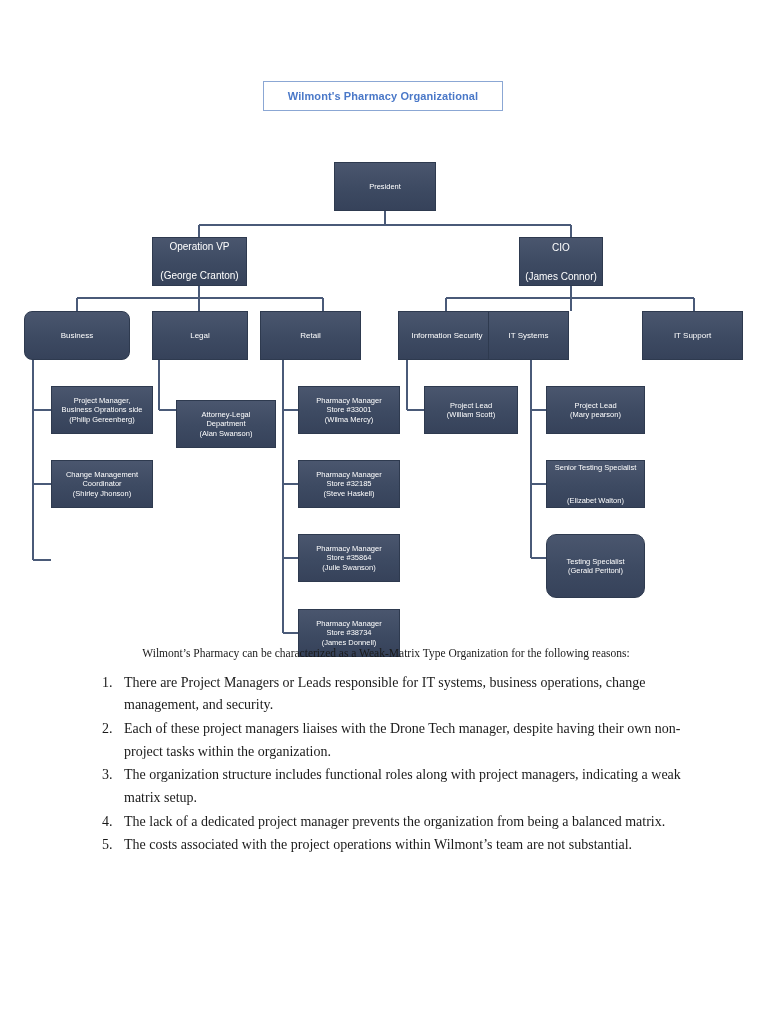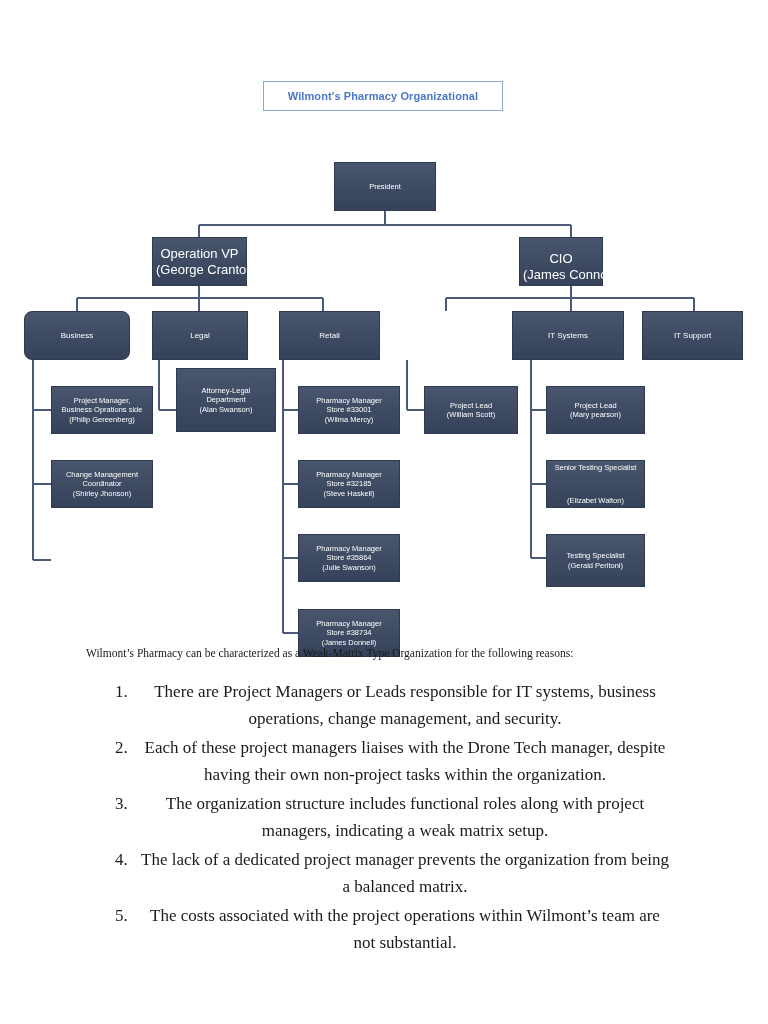--- a/index.html
+++ b/index.html
@@ -77,46 +77,46 @@
     line-height: 1.22;
     padding: 2px 3px;
   }
   .node .line {
     display: block;
     width: 100%;
     white-space: nowrap;
     overflow: visible;
   }
   .node.l1 { font-size: 7.5px; }
-  .node.l2 { font-size: 13px; }
+  .node.l2 { font-size: 10px; gap: 17px; }
   .node.l3 { font-size: 8px; }
   .node.l4 { font-size: 7.5px; }
 
   
   .body-text {
     position: absolute;
     left: 86px;
     top: 645px;
     width: 600px;
     font-family: "Liberation Serif", serif;
     color: #1a1a1a;
   }
   .lead-para {
     font-size: 11.5px;
     line-height: 1.45;
     margin: 0 0 10px 0;
     font-family: "Liberation Serif", serif;
+    text-align: center;
   }
   ol.reasons {
-    margin: 16px;
+    margin: 0;
     padding-left: 30px;
-    font-size: 17px;
+    font-size: 14px;
     line-height: 1.62;
     font-family: "Liberation Serif", serif;
-    text-align: center;
   }
   ol.reasons li {
     padding-left: 8px;
     margin-bottom: 1px;
   }
 </style>
 </head>
 <body>
 
 <div class="page">
@@ -204,47 +204,50 @@
     </div>
 
     <div class="node l3" style="left:24px; top:282px; width:106px; height:49px;border-radius:8px;">
       <span class="line">Business</span>
     </div>
 
     <div class="node l3" style="left:152px; top:282px; width:96px; height:49px;">
       <span class="line">Legal</span>
     </div>
 
-    <div class="node l3" style="left:279px; top:282px; width:101px; height:49px;">
+    <div class="node l3" style="left:260px; top:282px; width:101px; height:49px;">
       <span class="line">Retail</span>
     </div>
 
-
-    <div class="node l3" style="left:512px; top:282px; width:112px; height:49px;">
+    <div class="node l3" style="left:398px; top:282px; width:98px; height:49px;">
+      <span class="line">Information Security</span>
+    </div>
+
+    <div class="node l3" style="left:488px; top:282px; width:81px; height:49px;">
       <span class="line">IT Systems</span>
     </div>
 
     <div class="node l3" style="left:642px; top:282px; width:101px; height:49px;">
       <span class="line">IT Support</span>
     </div>
 
     <div class="node l4" style="left:51px; top:357px; width:102px; height:48px;">
       <span class="line">Project Manager,</span>
       <span class="line">Business Oprations side</span>
       <span class="line">(Philip Gereenberg)</span>
     </div>
 
     <div class="node l4" style="left:51px; top:431px; width:102px; height:48px;">
       <span class="line">Change Management</span>
       <span class="line">Coordinator</span>
       <span class="line">(Shirley Jhonson)</span>
     </div>
 
 
-    <div class="node l4" style="left:176px; top:339px; width:100px; height:64px;align-items:center;">
+    <div class="node l4" style="left:176px; top:371px; width:100px; height:48px;align-items:center;">
       <span class="line">Attorney-Legal</span>
       <span class="line">Department</span>
       <span class="line">(Alan Swanson)</span>
     </div>
 
     <div class="node l4" style="left:298px; top:357px; width:102px; height:48px;">
       <span class="line">Pharmacy Manager</span>
       <span class="line">Store #33001</span>
       <span class="line">(Wilma Mercy)</span>
     </div>
@@ -275,21 +278,21 @@
     <div class="node l4" style="left:546px; top:357px; width:99px; height:48px;">
       <span class="line">Project Lead</span>
       <span class="line">(Mary pearson)</span>
     </div>
 
     <div class="node l4" style="left:546px; top:431px; width:99px; height:48px;gap:24px;">
       <span class="line">Senior Testing Specialist</span>
       <span class="line">(Elizabet Walton)</span>
     </div>
 
-    <div class="node l4" style="left:546px; top:505px; width:99px; height:53px;">
+    <div class="node l4" style="left:546px; top:505px; width:99px; height:64px;border-radius:10px;">
       <span class="line">Testing Specialist</span>
       <span class="line">(Gerald Peritoni)</span>
     </div>
 
   </div>
 
   <div class="body-text">
     <p class="lead-para">Wilmont’s Pharmacy can be characterized as a Weak-Matrix Type Organization for the following reasons:</p>
     <ol class="reasons">
       <li>There are Project Managers or Leads responsible for IT systems, business operations, change management, and security.</li>

